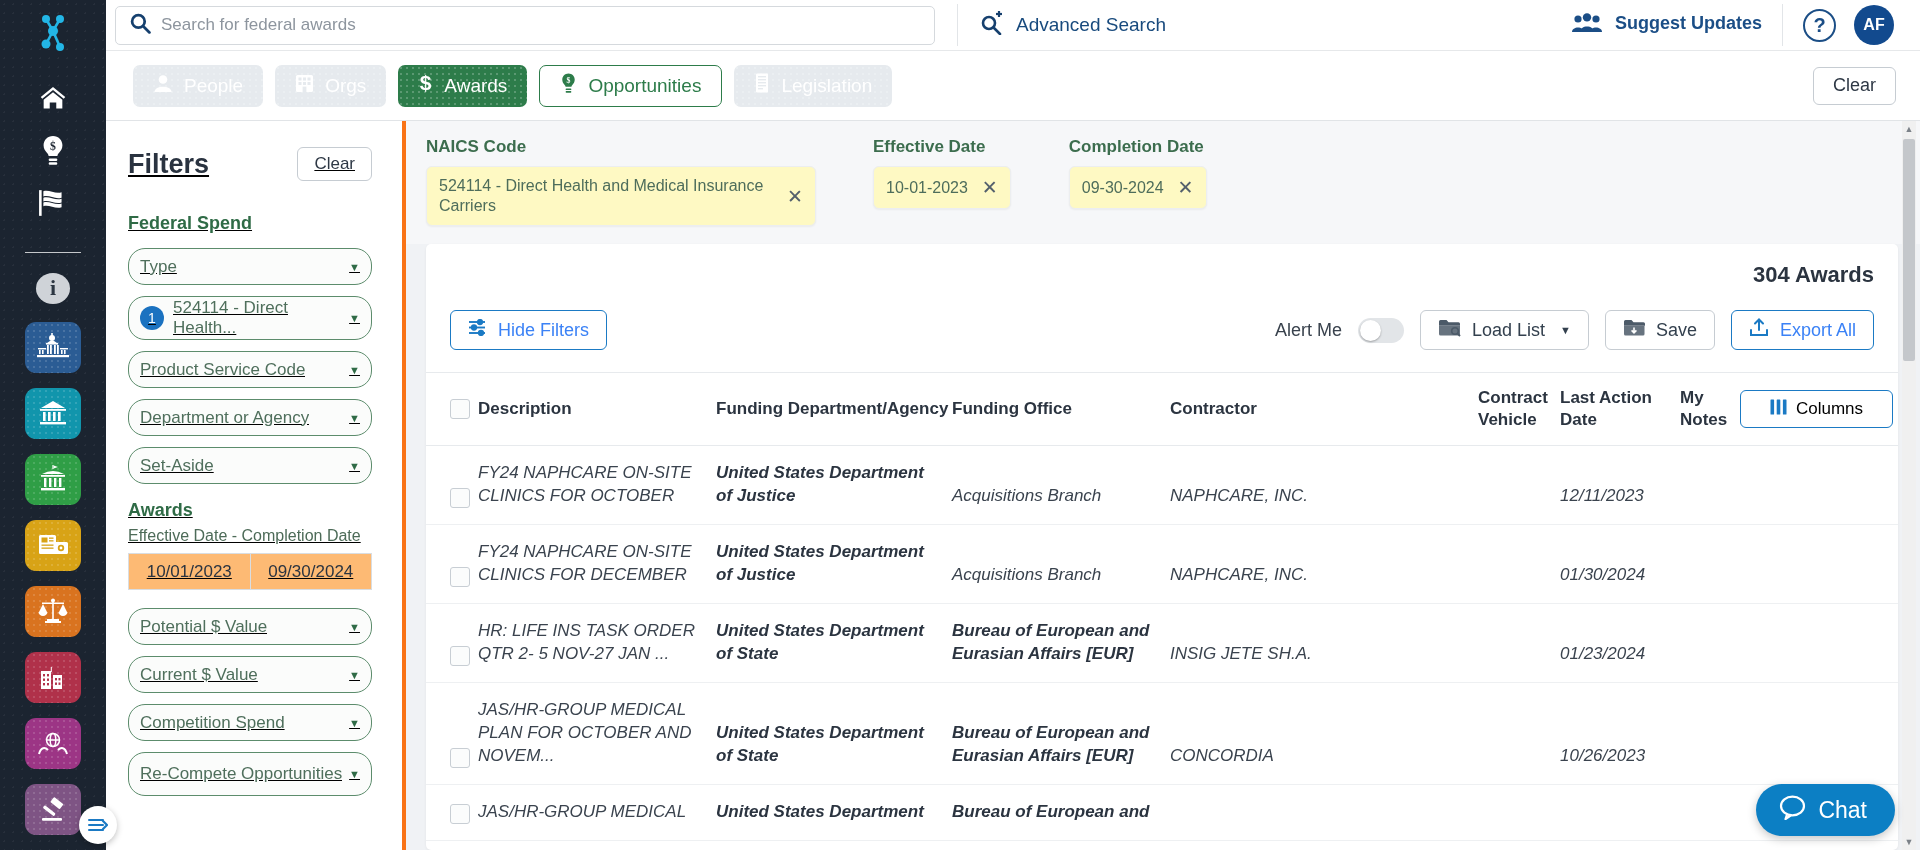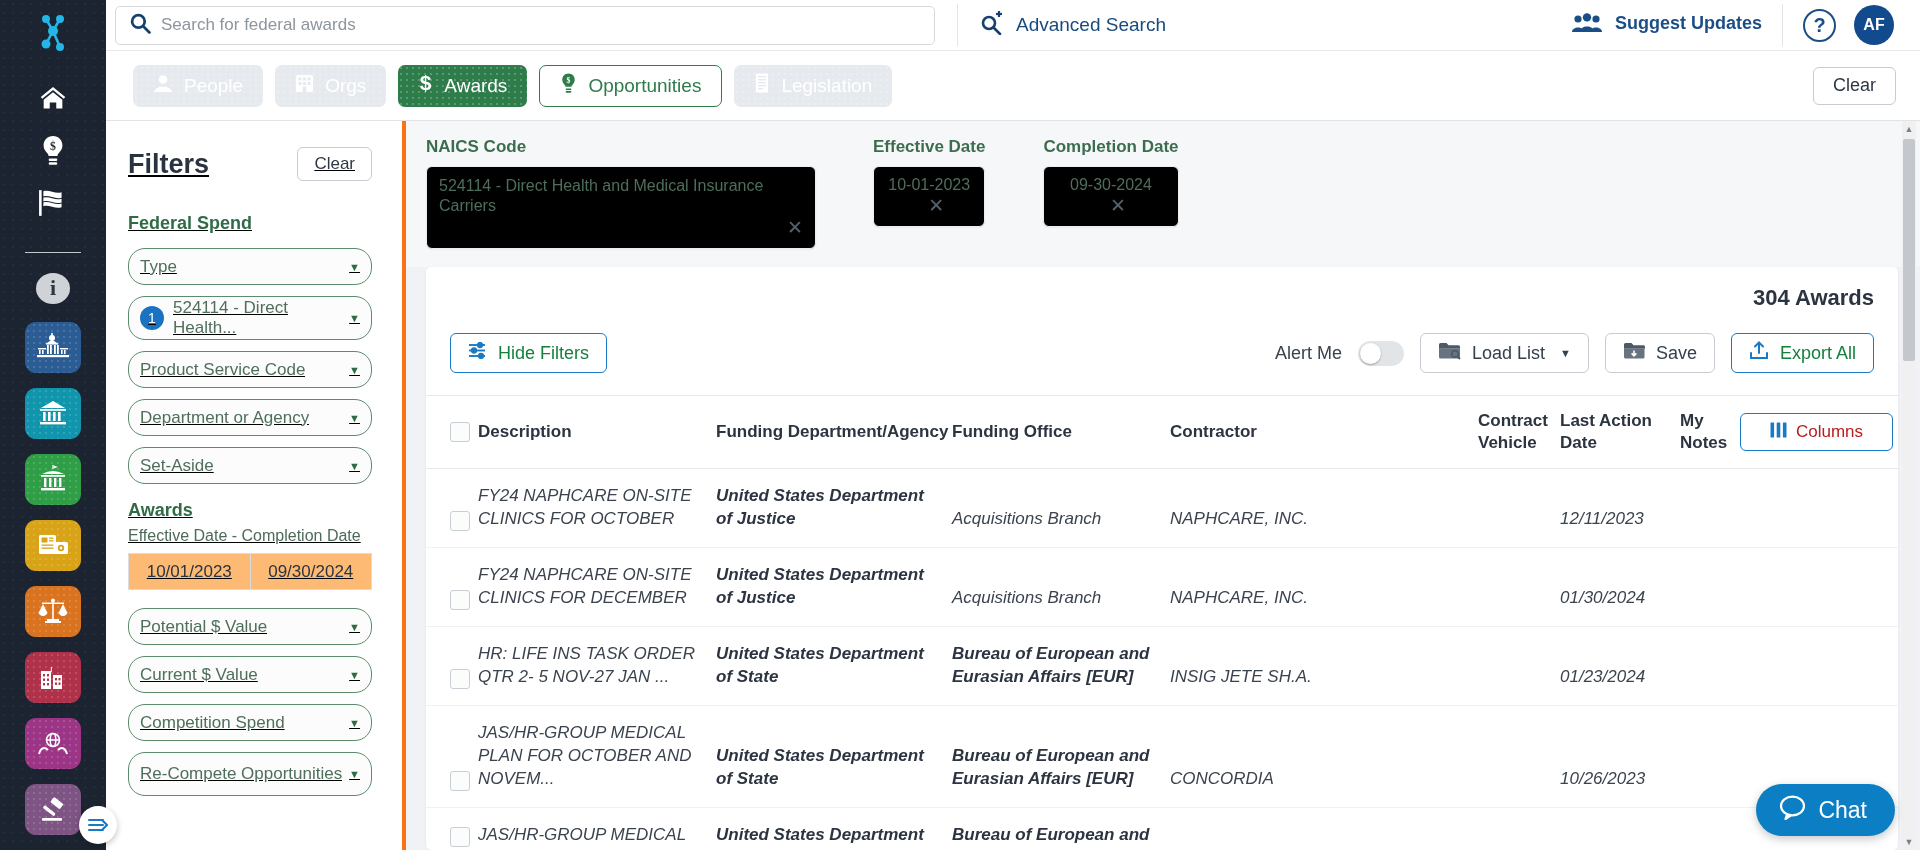--- a/index.html
+++ b/index.html
@@ -115,41 +115,40 @@
   .date-box { flex: 1; height: 37px; border: 1px solid #d9dde1; background: #fdba74;
     display: flex; align-items: center; justify-content: center; font-size: 17px; color: #2b3440; }
   .date-box:first-child { border-right: none; }
 
   
   .main { flex: 1; min-width: 0; background: #f0f2f5; display: flex; flex-direction: column; position: relative; }
   .crit-bar { background: #f6f7f9; padding: 16px 0 18px 20px; display: flex; gap: 0; }
   .crit { margin-right: 0; }
   .crit-label { font-size: 17px; color: #3c6d4e; font-weight: bold; margin-bottom: 9px; }
   .chip {
-    background: #000000; border-radius: 6px; border: 1px solid #eceef0;
+    background: #fef9c3; border-radius: 6px; border: 1px solid #eceef0;
     display: flex; align-items: center; padding: 9px 12px; font-size: 16px; color: #4e6d5b;
     box-shadow: 0 1px 2px rgba(0,0,0,.05);
-    flex-direction: column;
   }
   .chip .x { margin-left: 14px; color: #54606c; font-size: 19px; cursor: pointer; }
   .crit.naics { width: 390px; }
   .crit.naics .chip { min-height: 50px; }
   .crit.naics .chip .txt { line-height: 1.25; }
   .crit.eff { margin-left: 57px; }
   .crit.comp { margin-left: 58px; }
 
   .panel { background: #fff; border-radius: 5px; margin: 0 22px 0 20px; flex: 1;
            display: flex; flex-direction: column; min-height: 0; box-shadow: 0 1px 3px rgba(0,0,0,.06); }
   .panel-top { padding: 18px 24px 0 24px; }
   .count { text-align: right; font-size: 22px; color: #2b3440; font-weight: bold; margin-bottom: 22px;}
   .tools { display: flex; align-items: center; padding-bottom: 22px; }
   .btn {
     height: 40px; border-radius: 6px; display: inline-flex; align-items: center; gap: 11px;
     padding: 0 17px; font-size: 18px; cursor: pointer; background: #fff;
-    border: 1.5px solid #1b7ac4; color: #15803d; font-family: "Liberation Sans", sans-serif;
+    border: 1.5px solid #1b7ac4; color: #3b82f6; font-family: "Liberation Sans", sans-serif;
   }
   .btn.grey { border-color: #c6ccd2; color: #33404e; }
   .btn.mr { margin-right: 14px; }
   .tools-right { margin-left: auto; display: flex; align-items: center; gap: 16px; }
   .alert-lbl { font-size: 18px; color: #39424d; }
   .toggle { width: 46px; height: 25px; border-radius: 13px; background: #e2e5e8; position: relative; cursor: pointer;}
   .toggle::after { content: ""; position: absolute; left: 2px; top: 2px; width: 21px; height: 21px;
     border-radius: 50%; background: #fff; box-shadow: 0 1px 2px rgba(0,0,0,.3); }
 
   
@@ -164,21 +163,21 @@
          flex: 0 0 20px; cursor: pointer; }
   .c-check { flex: 0 0 28px; }
   .c-desc  { flex: 0 0 238px; }
   .c-dept  { flex: 0 0 236px; }
   .c-off   { flex: 0 0 218px; }
   .c-contr { flex: 0 0 308px; }
   .c-veh   { flex: 0 0 82px; }
   .c-date  { flex: 0 0 120px; }
   .c-notes { flex: 0 0 60px; }
   .c-cols  { flex: 1; display: flex; justify-content: flex-end; }
-  .cols-btn { height: 38px; border: 1.5px solid #1b7ac4; border-radius: 6px; color: #b91c1c;
+  .cols-btn { height: 38px; border: 1.5px solid #1b7ac4; border-radius: 6px; color: #000000;
     display: flex; align-items: center; gap: 9px; padding: 0 29px; font-size: 17px; background: #fff; cursor: pointer;}
   .tbody { overflow: hidden; flex: 1; }
 
   
   .scrollbar { position: absolute; right: 4px; top: 0; width: 14px; height: 100%; background: #f0f0f0; }
   .scrollbar .thumb { position: absolute; top: 18px; left: 1px; width: 12px; height: 222px;
     background: #c4c7cb; border-radius: 2px; }
   .scrollbar .arrow { position: absolute; left: 0; width: 14px; height: 16px; display:flex;align-items:center;justify-content:center;
     color:#7b8188;font-size:9px; }
   .scrollbar .arrow.up { top: 0; }

